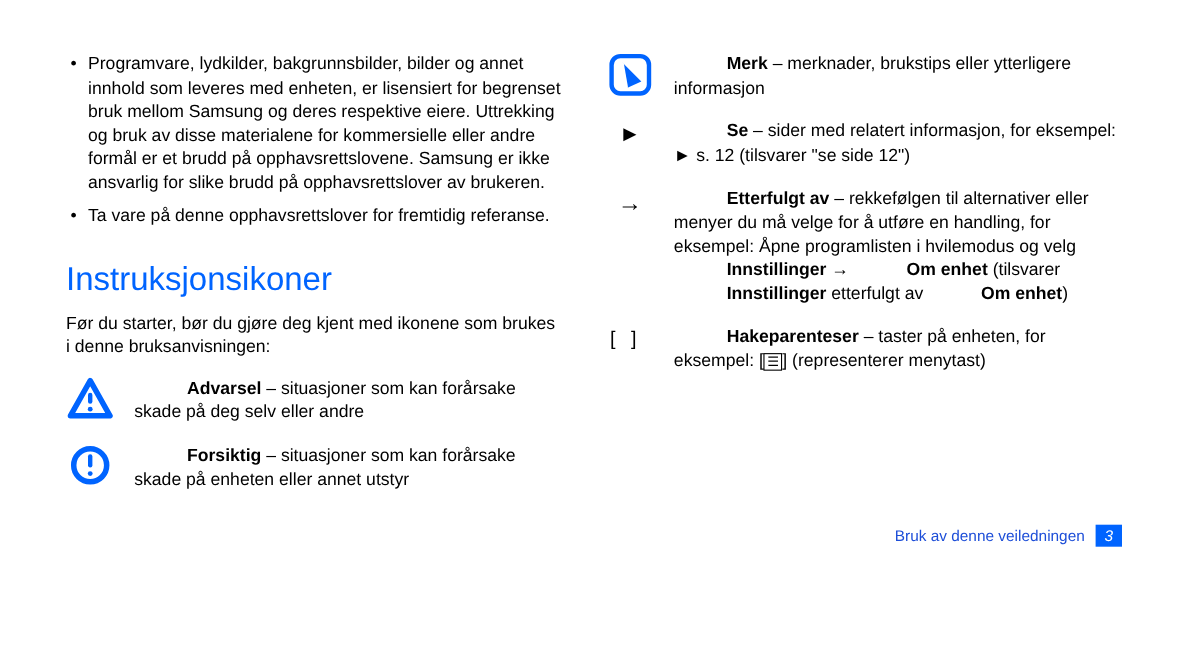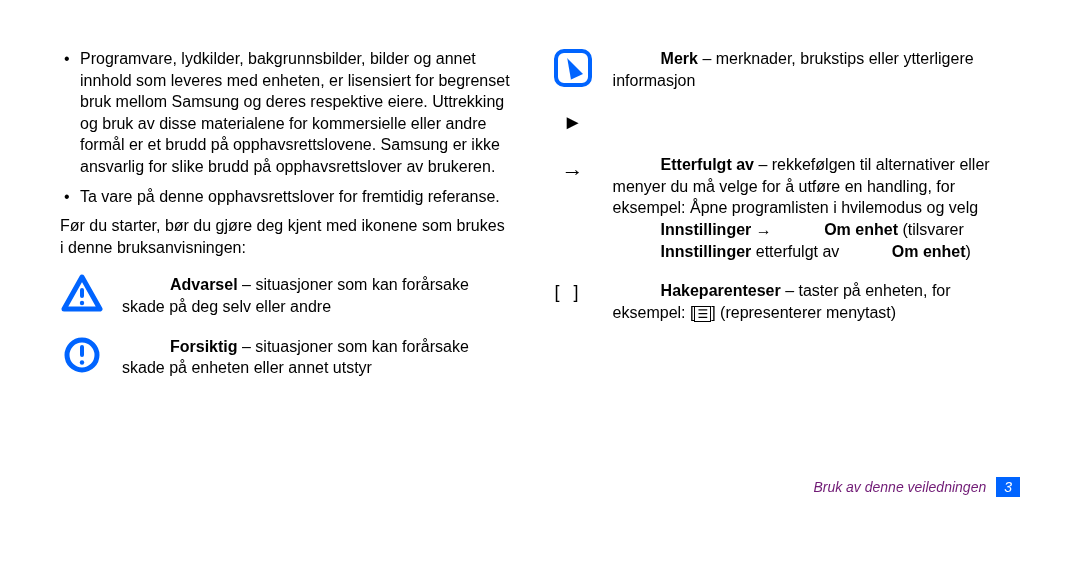--- a/index.html
+++ b/index.html
@@ -54,40 +54,41 @@
   .bold { font-weight: 700; padding-left: 48px; }
   .footer {
     position: absolute;
     right: 60px;
     bottom: 16px;
     display: flex;
     align-items: center;
     gap: 10px;
     font-size: 14px;
   }
-  .footer-text { font-style: italic; color: #701a75; }
+  .footer-text { color: #1d4ed8; }
   .page-num {
     background: #0064ff;
     color: #fff;
     font-style: italic;
     padding: 2px 8px;
     font-size: 14px;
   }
   svg { display: block; }
 </style>
 </head>
 <body>
 
 <div class="page">
   <div class="col">
     <ul class="bullet-list">
       <li>Programvare, lydkilder, bakgrunnsbilder, bilder og annet innhold som leveres med enheten, er lisensiert for begrenset bruk mellom Samsung og deres respektive eiere. Uttrekking og bruk av disse materialene for kommersielle eller andre formål er et brudd på opphavsrettslovene. Samsung er ikke ansvarlig for slike brudd på opphavsrettslover av brukeren.</li>
       <li>Ta vare på denne opphavsrettslover for fremtidig referanse.</li>
     </ul>
 
+    <h2 class="section-heading">Instruksjonsikoner</h2>
     <p class="intro">Før du starter, bør du gjøre deg kjent med ikonene som brukes i denne bruksanvisningen:</p>
 
     <div class="icon-row">
       <div class="icon-wrap">
         <svg width="42" height="40" viewBox="0 0 42 40">
           <path d="M21 3 L39 35 L3 35 Z" fill="none" stroke="#0064ff" stroke-width="5" stroke-linejoin="round"></path>
           <rect x="19" y="14" width="4" height="10" rx="2" fill="#0064ff"></rect>
           <circle cx="21" cy="29" r="2.2" fill="#0064ff"></circle>
         </svg>
       </div>
@@ -120,20 +121,24 @@
           <line x1="13" y1="9" x2="17" y2="32" stroke="#fff" stroke-width="2"></line>
         </svg>
       </div>
       <div class="icon-desc">
         <span class="bold">Merk</span><span> – merknader, brukstips eller ytterligere informasjon</span>
       </div>
     </div>
 
     <div class="icon-row">
       <div class="icon-wrap" style="font-size:20px;">►</div>
+      <div class="icon-desc">
+        <span class="bold">Se</span><span> – sider med relatert informasjon, for eksempel: </span><br>
+        <span>►</span><span> s. 12 (tilsvarer "se side 12")</span>
+      </div>
     </div>
 
     <div class="icon-row">
       <div class="icon-wrap" style="font-size:22px;">→</div>
       <div class="icon-desc">
         <span class="bold">Etterfulgt av</span><span> – rekkefølgen til alternativer eller menyer du må velge for å utføre en handling, for eksempel: Åpne programlisten i hvilemodus og velg </span><span class="bold">Innstillinger</span><span> → </span><span class="bold">Om enhet</span><span> (tilsvarer </span><span class="bold">Innstillinger</span><span> etterfulgt av </span><span class="bold">Om enhet</span><span>)</span>
       </div>
     </div>
 
     <div class="icon-row">

